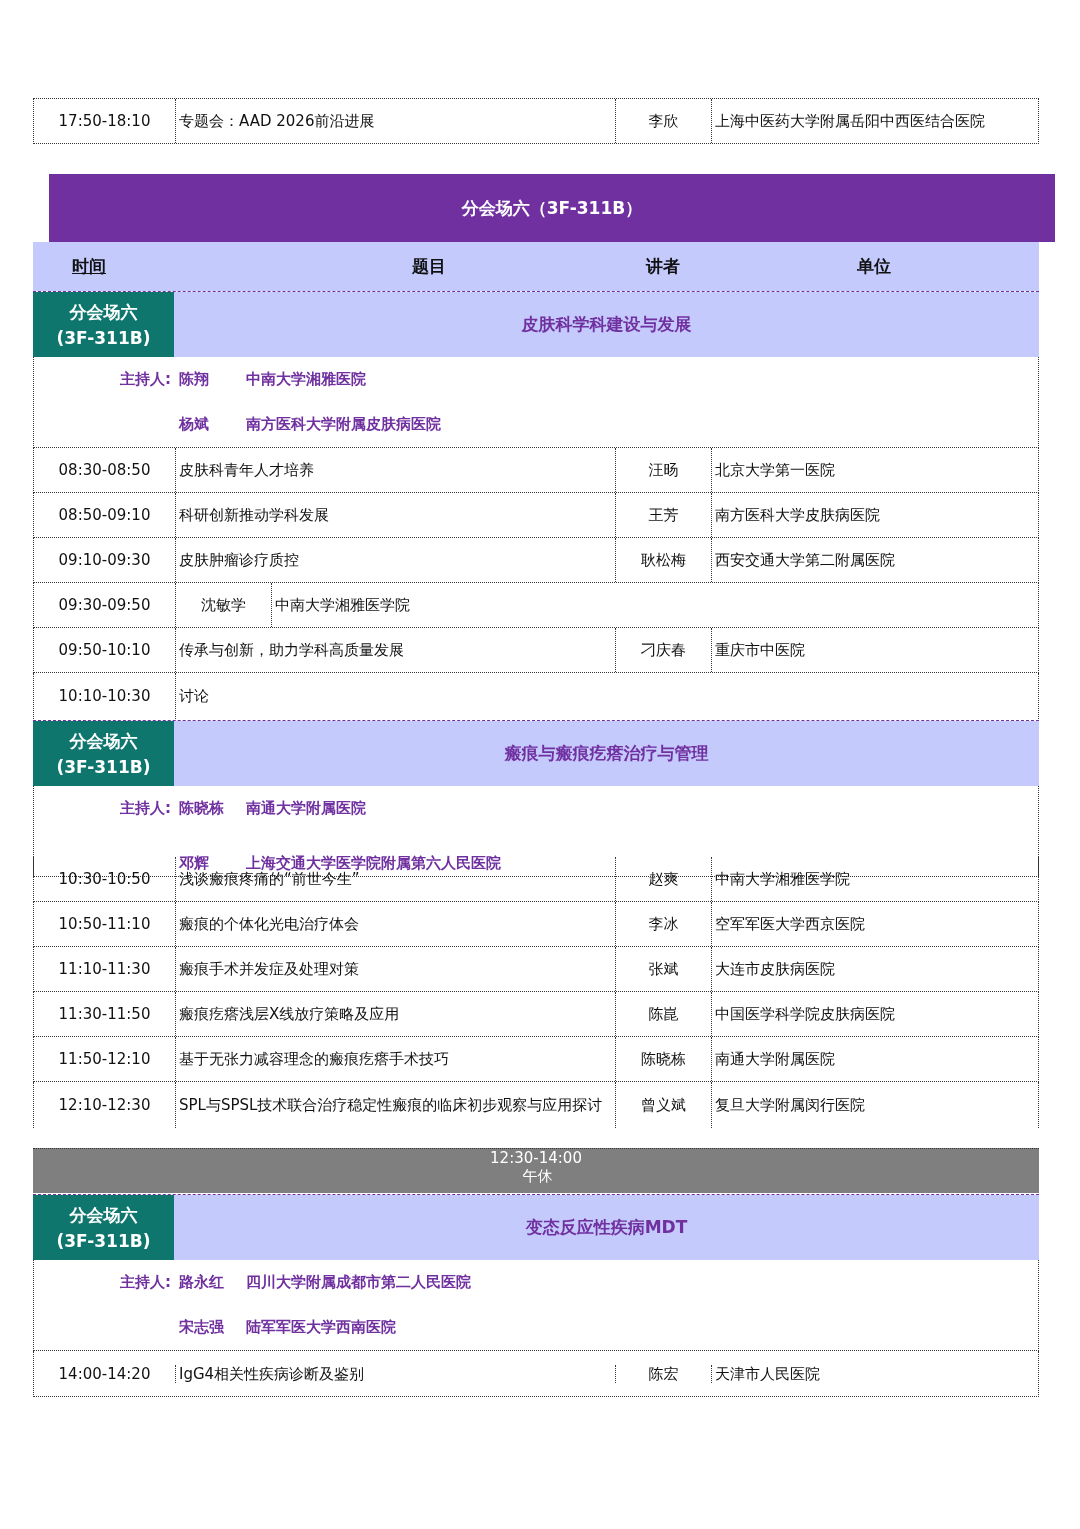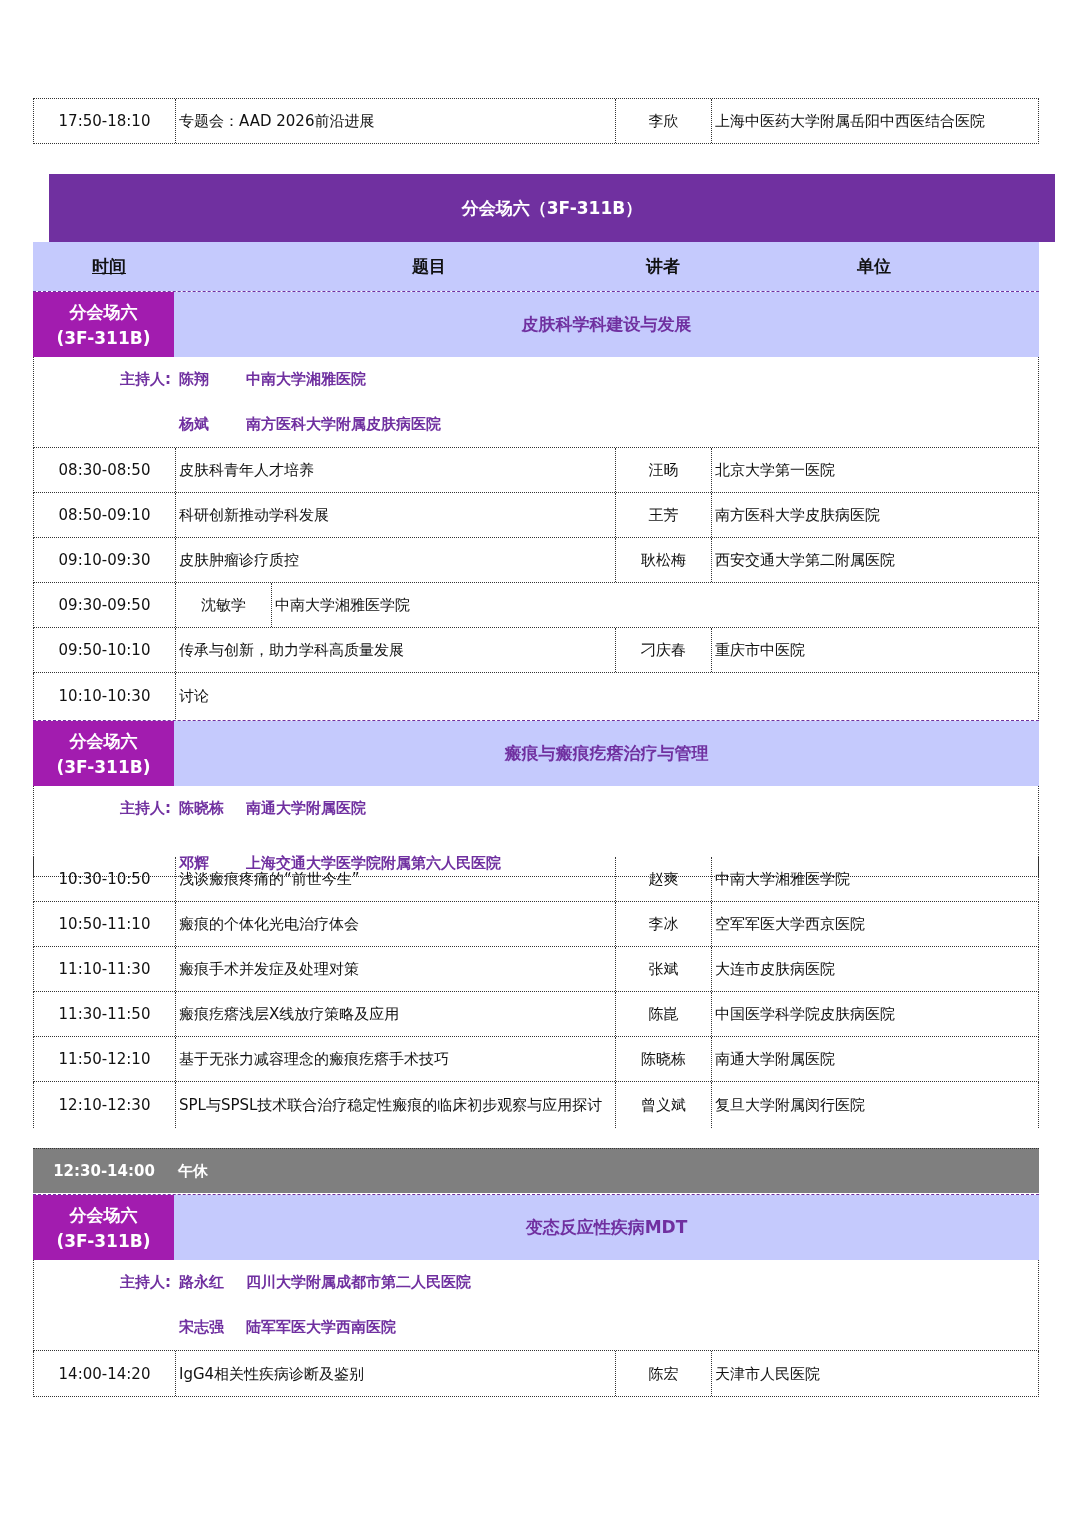--- a/index.html
+++ b/index.html
@@ -14,51 +14,51 @@
   .c-topic { width: 440px; padding-left: 3px; border-right: 1px dotted #333; }
   .c-topic.wide { width: 862px; border-right: none; }
   .c-speaker { width: 96px; justify-content: center; border-right: 1px dotted #333; }
   .c-unit { flex: 1; padding-left: 3px; }
 
   .title-bar { position: absolute; left: 33px; top: 174px; width: 1006px; height: 68px; background: #7030A0; color: #fff; font-weight: bold; font-size: 17px; display: flex; align-items: center; justify-content: center; margin-left: 16px; }
   .col-header { position: absolute; left: 33px; top: 242px; width: 1006px; height: 49px; background: #C5CAFD; display: flex; align-items: center; font-weight: bold; font-size: 17px; color: #111; }
   .col-header span { position: absolute; transform: translateX(-50%); }
 
   .session-head { position: absolute; left: 33px; width: 1006px; height: 66px; display: flex; border-top: 1px dashed #7030A0; }
-  .session-head .room { width: 141px; background: #a21caf; color: #fff; font-weight: bold; font-size: 17px; line-height: 26px; display: flex; flex-direction: column; align-items: center; justify-content: center; text-align: center; }
+  .session-head .room { width: 141px; background: #0f766e; color: #fff; font-weight: bold; font-size: 17px; line-height: 26px; display: flex; flex-direction: column; align-items: center; justify-content: center; text-align: center; }
   .session-head .theme { flex: 1; background: #C5CAFD; color: #7030A0; font-weight: bold; font-size: 17px; display: flex; align-items: center; justify-content: center; }
 
   .host-block { position: absolute; left: 33px; width: 1006px; border-left: 1px dotted #333; border-right: 1px dotted #333; border-bottom: 1px dotted #333; color: #7030A0; font-weight: bold; font-size: 15px; }
   .host-line { position: absolute; left: 0; height: 20px; display: flex; align-items: center; }
   .host-label { position: absolute; left: 86px; width: 60px; text-align: left; }
   .host-name { position: absolute; left: 145px; white-space: nowrap; }
   .host-unit { position: absolute; left: 212px; white-space: nowrap; }
 
-  .break-row { position: absolute; left: 33px; width: 1006px; height: 45px; background: #7F7F7F; color: #fff; font-weight: bold; font-size: 15px; display: flex; align-items: center; border-top: 1px dotted #333; }
+  .break-row { position: absolute; left: 33px; width: 1006px; height: 45px; background: #7F7F7F; color: #fff; font-weight: normal; font-size: 15px; display: flex; align-items: center; border-top: 1px dotted #333; flex-direction: column; }
   .break-row .bt { width: 142px; text-align: center; }
   .break-row .bl { padding-left: 3px; }
 </style>
 </head>
 <body>
 
 <div class="tbl" style="top:98px;">
   <div class="row first" style="height:46px;">
     <div class="cell c-time">17:50-18:10</div>
     <div class="cell c-topic">专题会：AAD 2026前沿进展</div>
     <div class="cell c-speaker">李欣</div>
     <div class="cell c-unit">上海中医药大学附属岳阳中西医结合医院</div>
   </div>
 </div>
 
 <div class="title-bar">
   <span>分会场六（3F-311B）</span>
 </div>
 
 <div class="col-header">
-  <span style="left:76px;text-decoration:underline;">时间</span>
+  <span style="left:56px;text-decoration:underline;">时间</span>
   <span style="left:396px;">题目</span>
   <span style="left:630px;">讲者</span>
   <span style="left:841px;">单位</span>
 </div>
 
 <div class="session-head" style="top:291px;">
   <div class="room">
     <span>分会场六</span>
     <span>(3F-311B)</span>
   </div>
@@ -185,19 +185,19 @@
     <span class="host-label">主持人:</span>
     <span class="host-name">路永红</span>
     <span class="host-unit">四川大学附属成都市第二人民医院</span>
   </div>
   <div class="host-line" style="top:57px; width:100%;">
     <span class="host-name">宋志强</span>
     <span class="host-unit">陆军军医大学西南医院</span>
   </div>
 </div>
 <div class="tbl" style="top:1351px;">
-  <div class="row" style="height:46px;">
+  <div class="row" style="height:46px;align-items:center;">
     <div class="cell c-time">14:00-14:20</div>
     <div class="cell c-topic">IgG4相关性疾病诊断及鉴别</div>
     <div class="cell c-speaker">陈宏</div>
     <div class="cell c-unit">天津市人民医院</div>
   </div>
 </div>
 
 </body></html>

